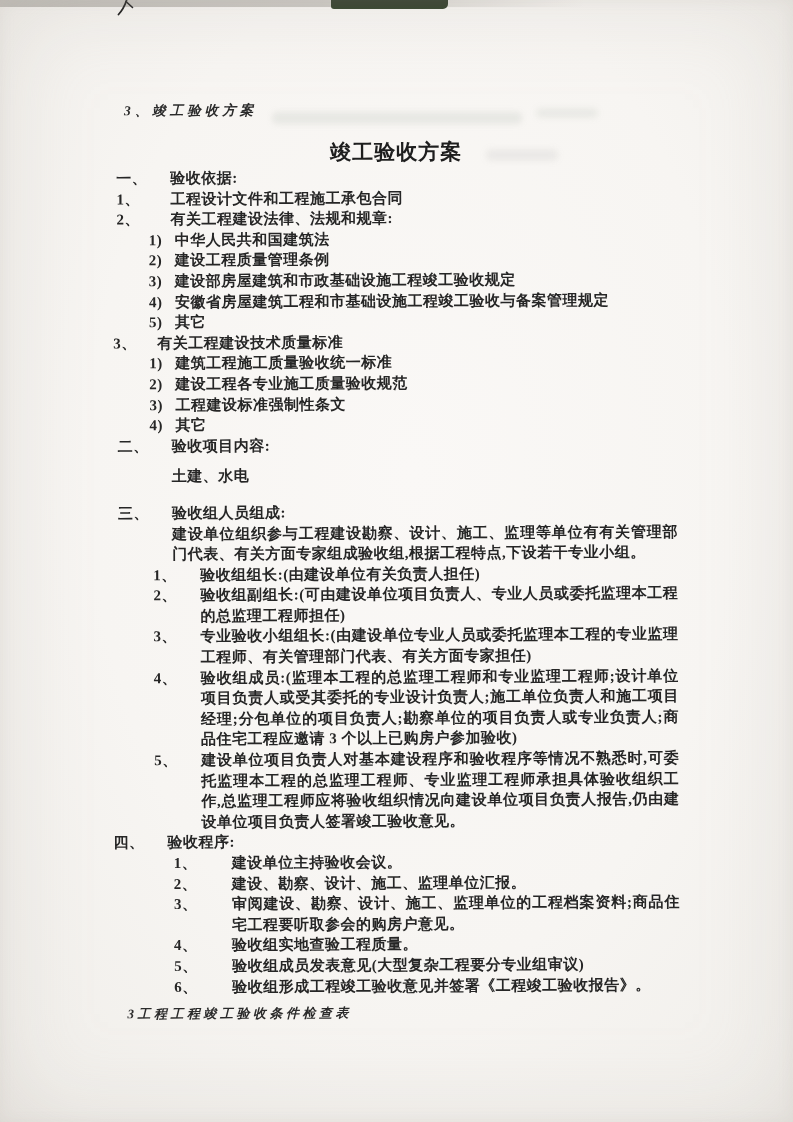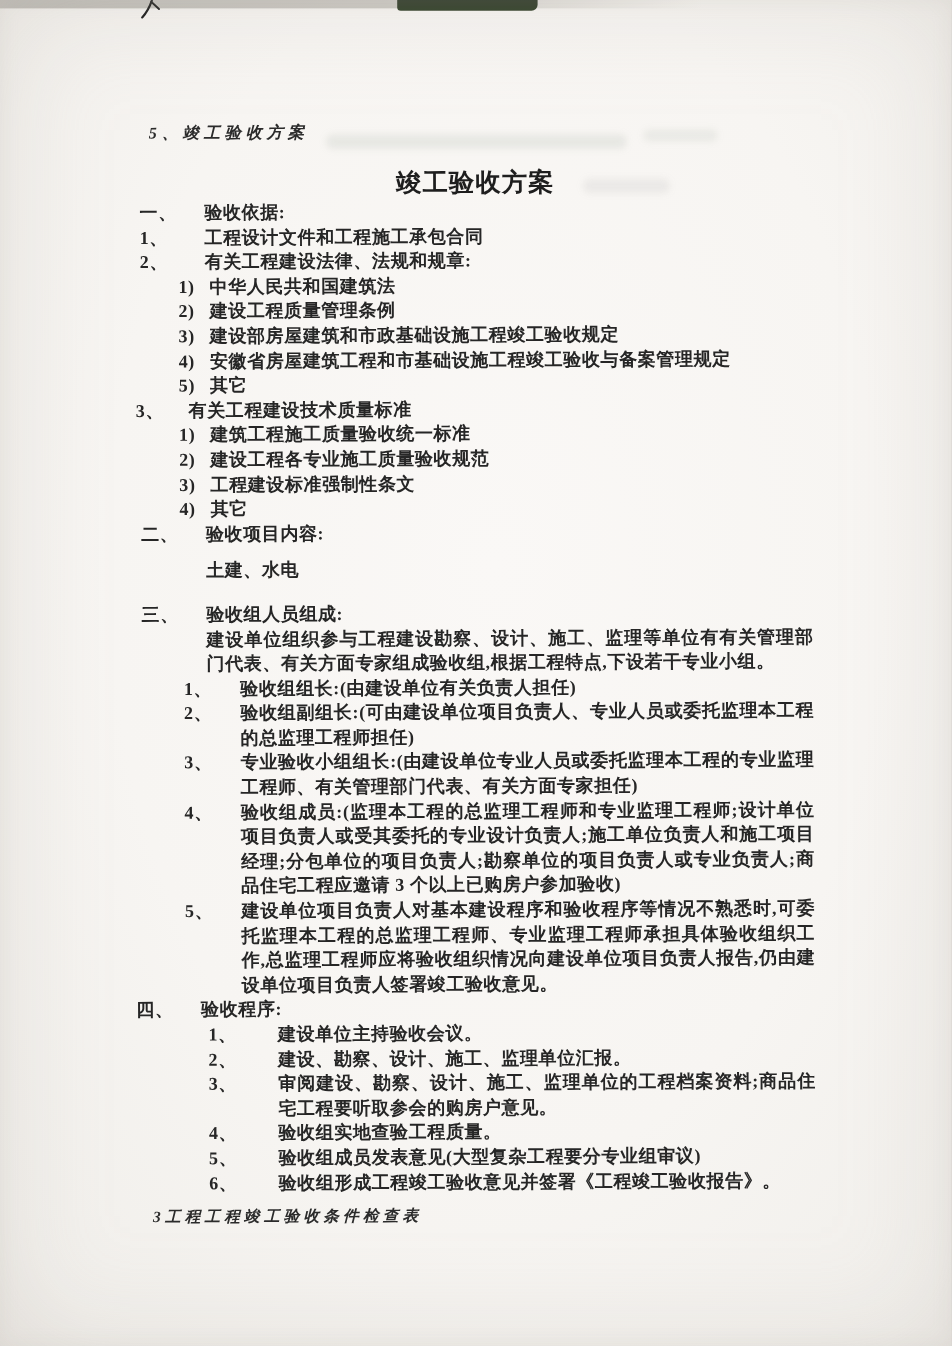--- a/index.html
+++ b/index.html
@@ -72,21 +72,21 @@
   <svg class="pen-mark" width="26" height="17" viewBox="0 0 26 17">
     <path d="M12.5,0.5 C11,5 8.2,10.5 4.5,14.5" stroke="#151515" stroke-width="1.8" fill="none" stroke-linecap="round"></path>
     <path d="M12,1.5 L18.5,7.5" stroke="#151515" stroke-width="1.6" fill="none" stroke-linecap="round"></path>
   </svg>
   <div class="ghost g1"></div>
   <div class="ghost g2"></div>
   <div class="ghost g3"></div>
 
   <div class="tilt">
 
-    <div class="header-note">5、竣工验收方案</div>
+    <div class="header-note">3、竣工验收方案</div>
 
     <h1 class="title">竣工验收方案</h1>
 
     <div class="content">
 
       <div class="row l1">
         <span class="num">一、</span>
         <span class="txt">验收依据:</span>
       </div>
       <div class="row l1">

